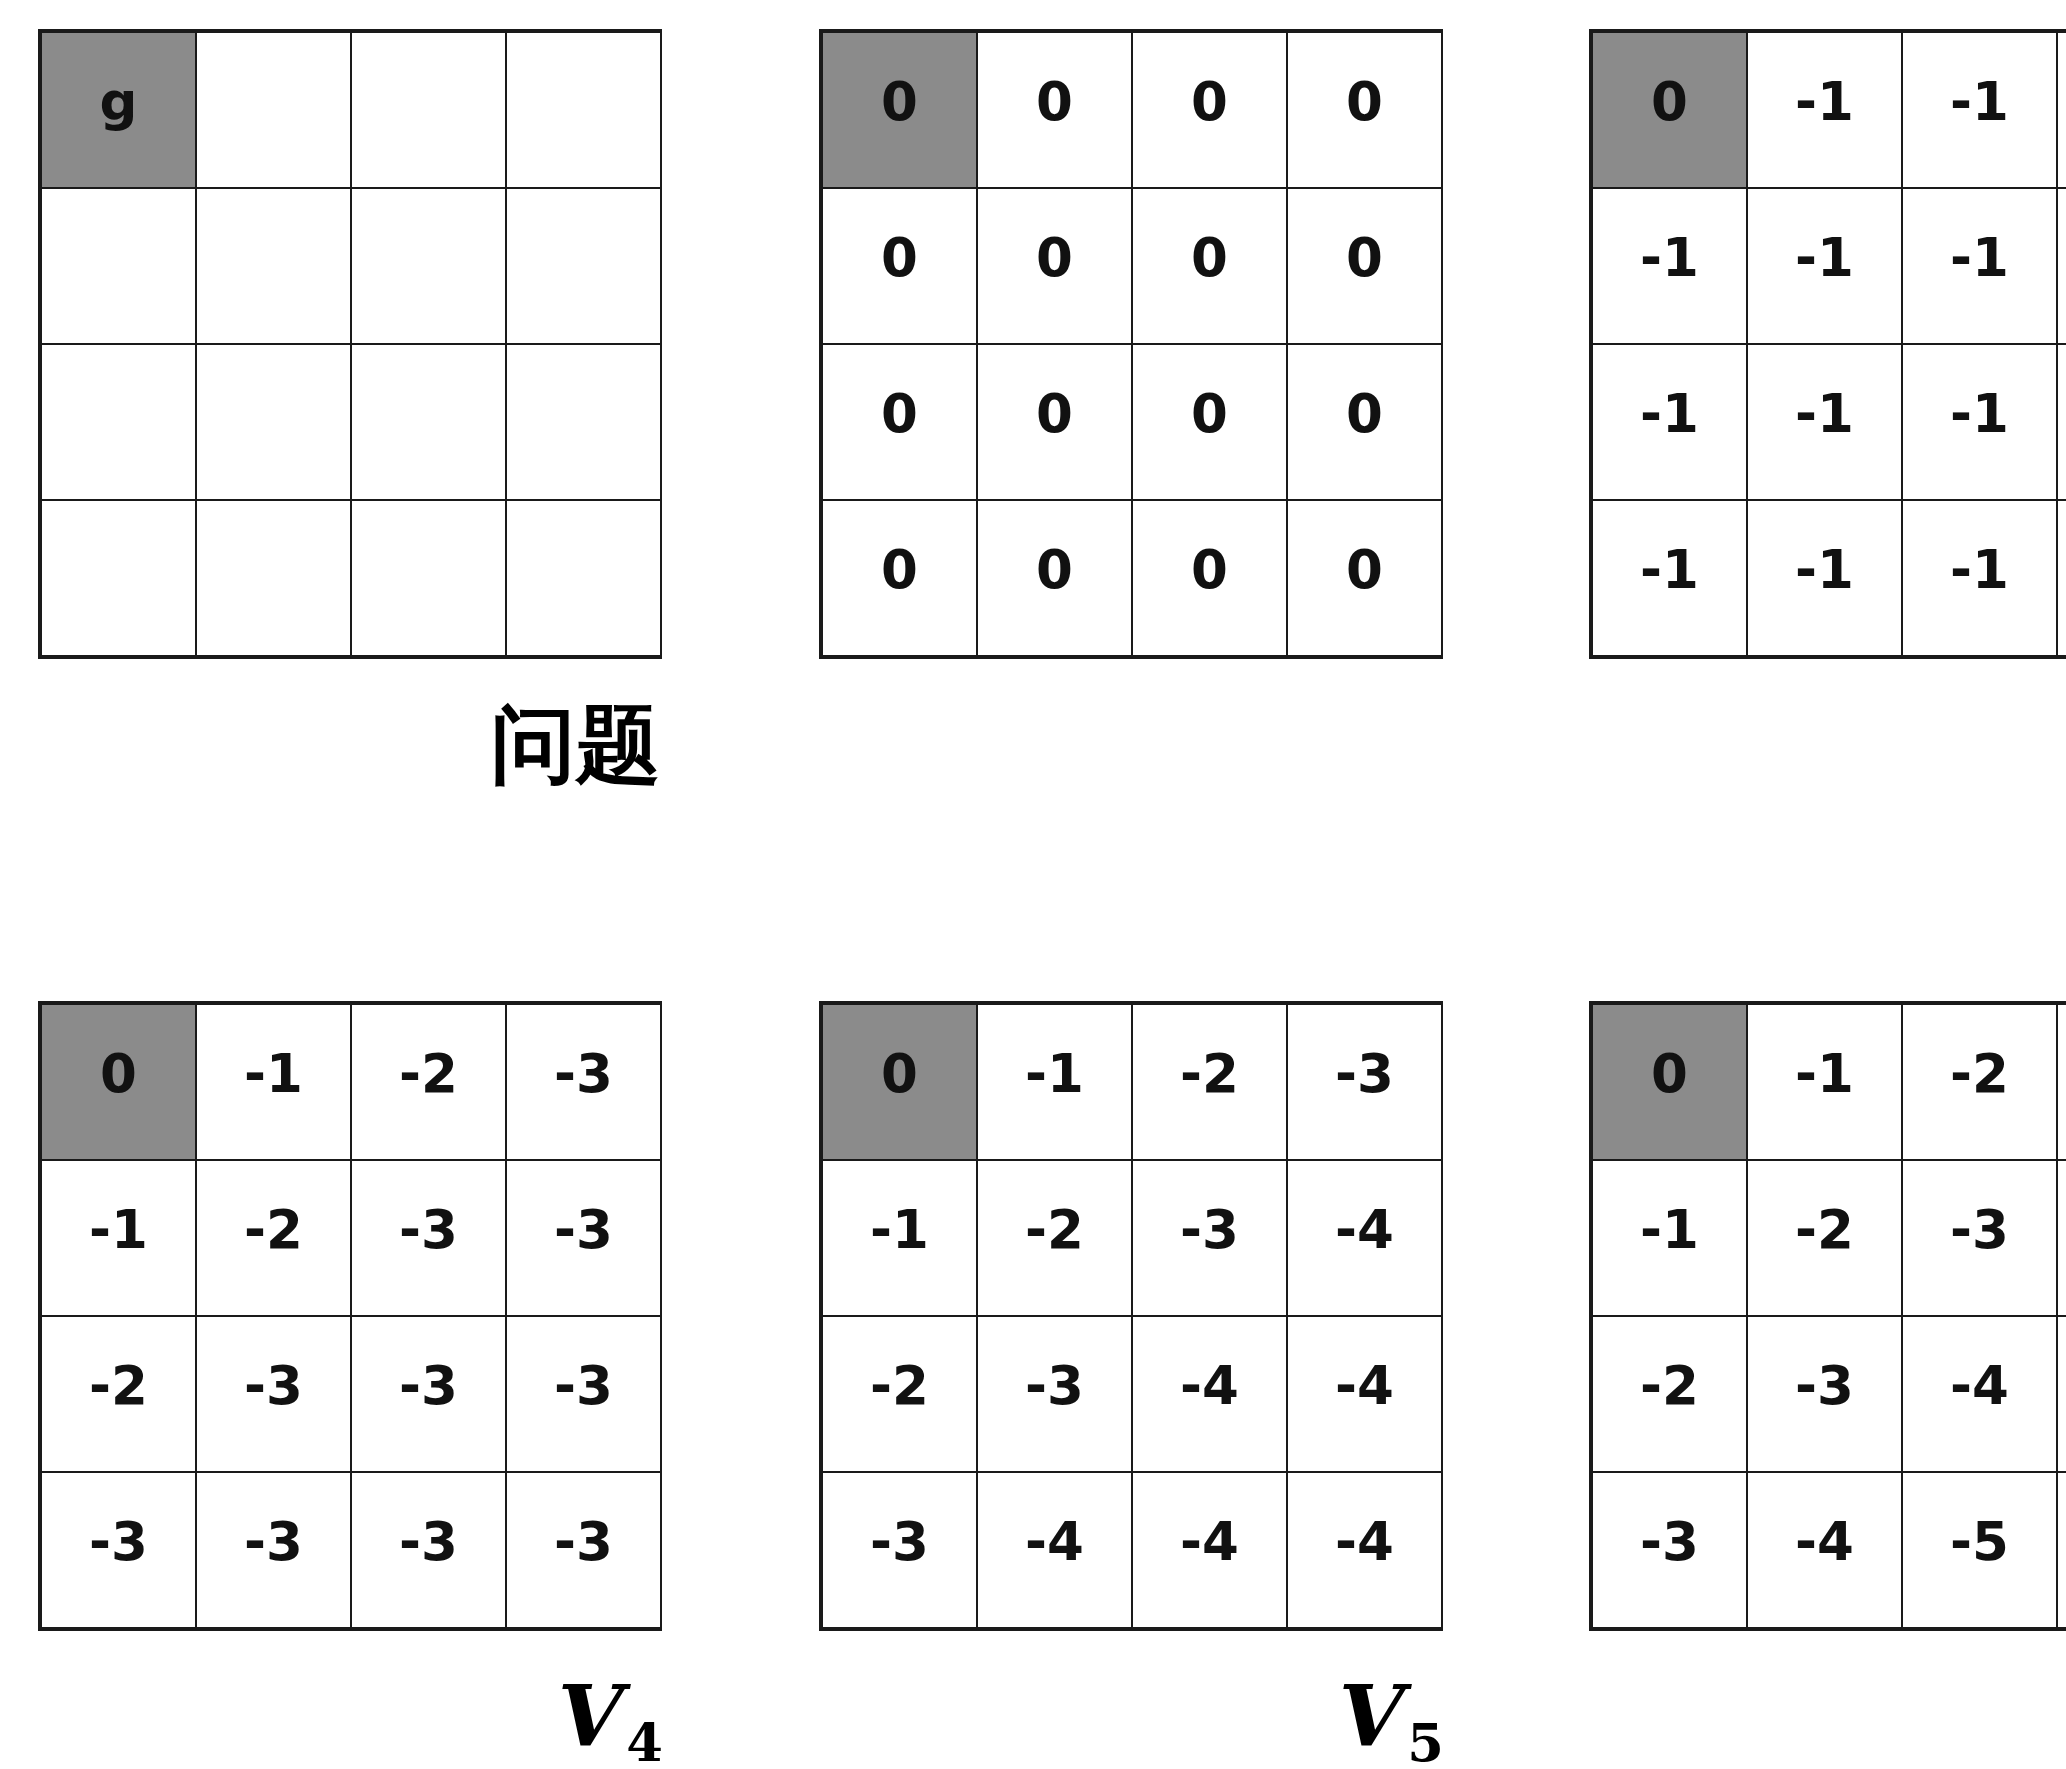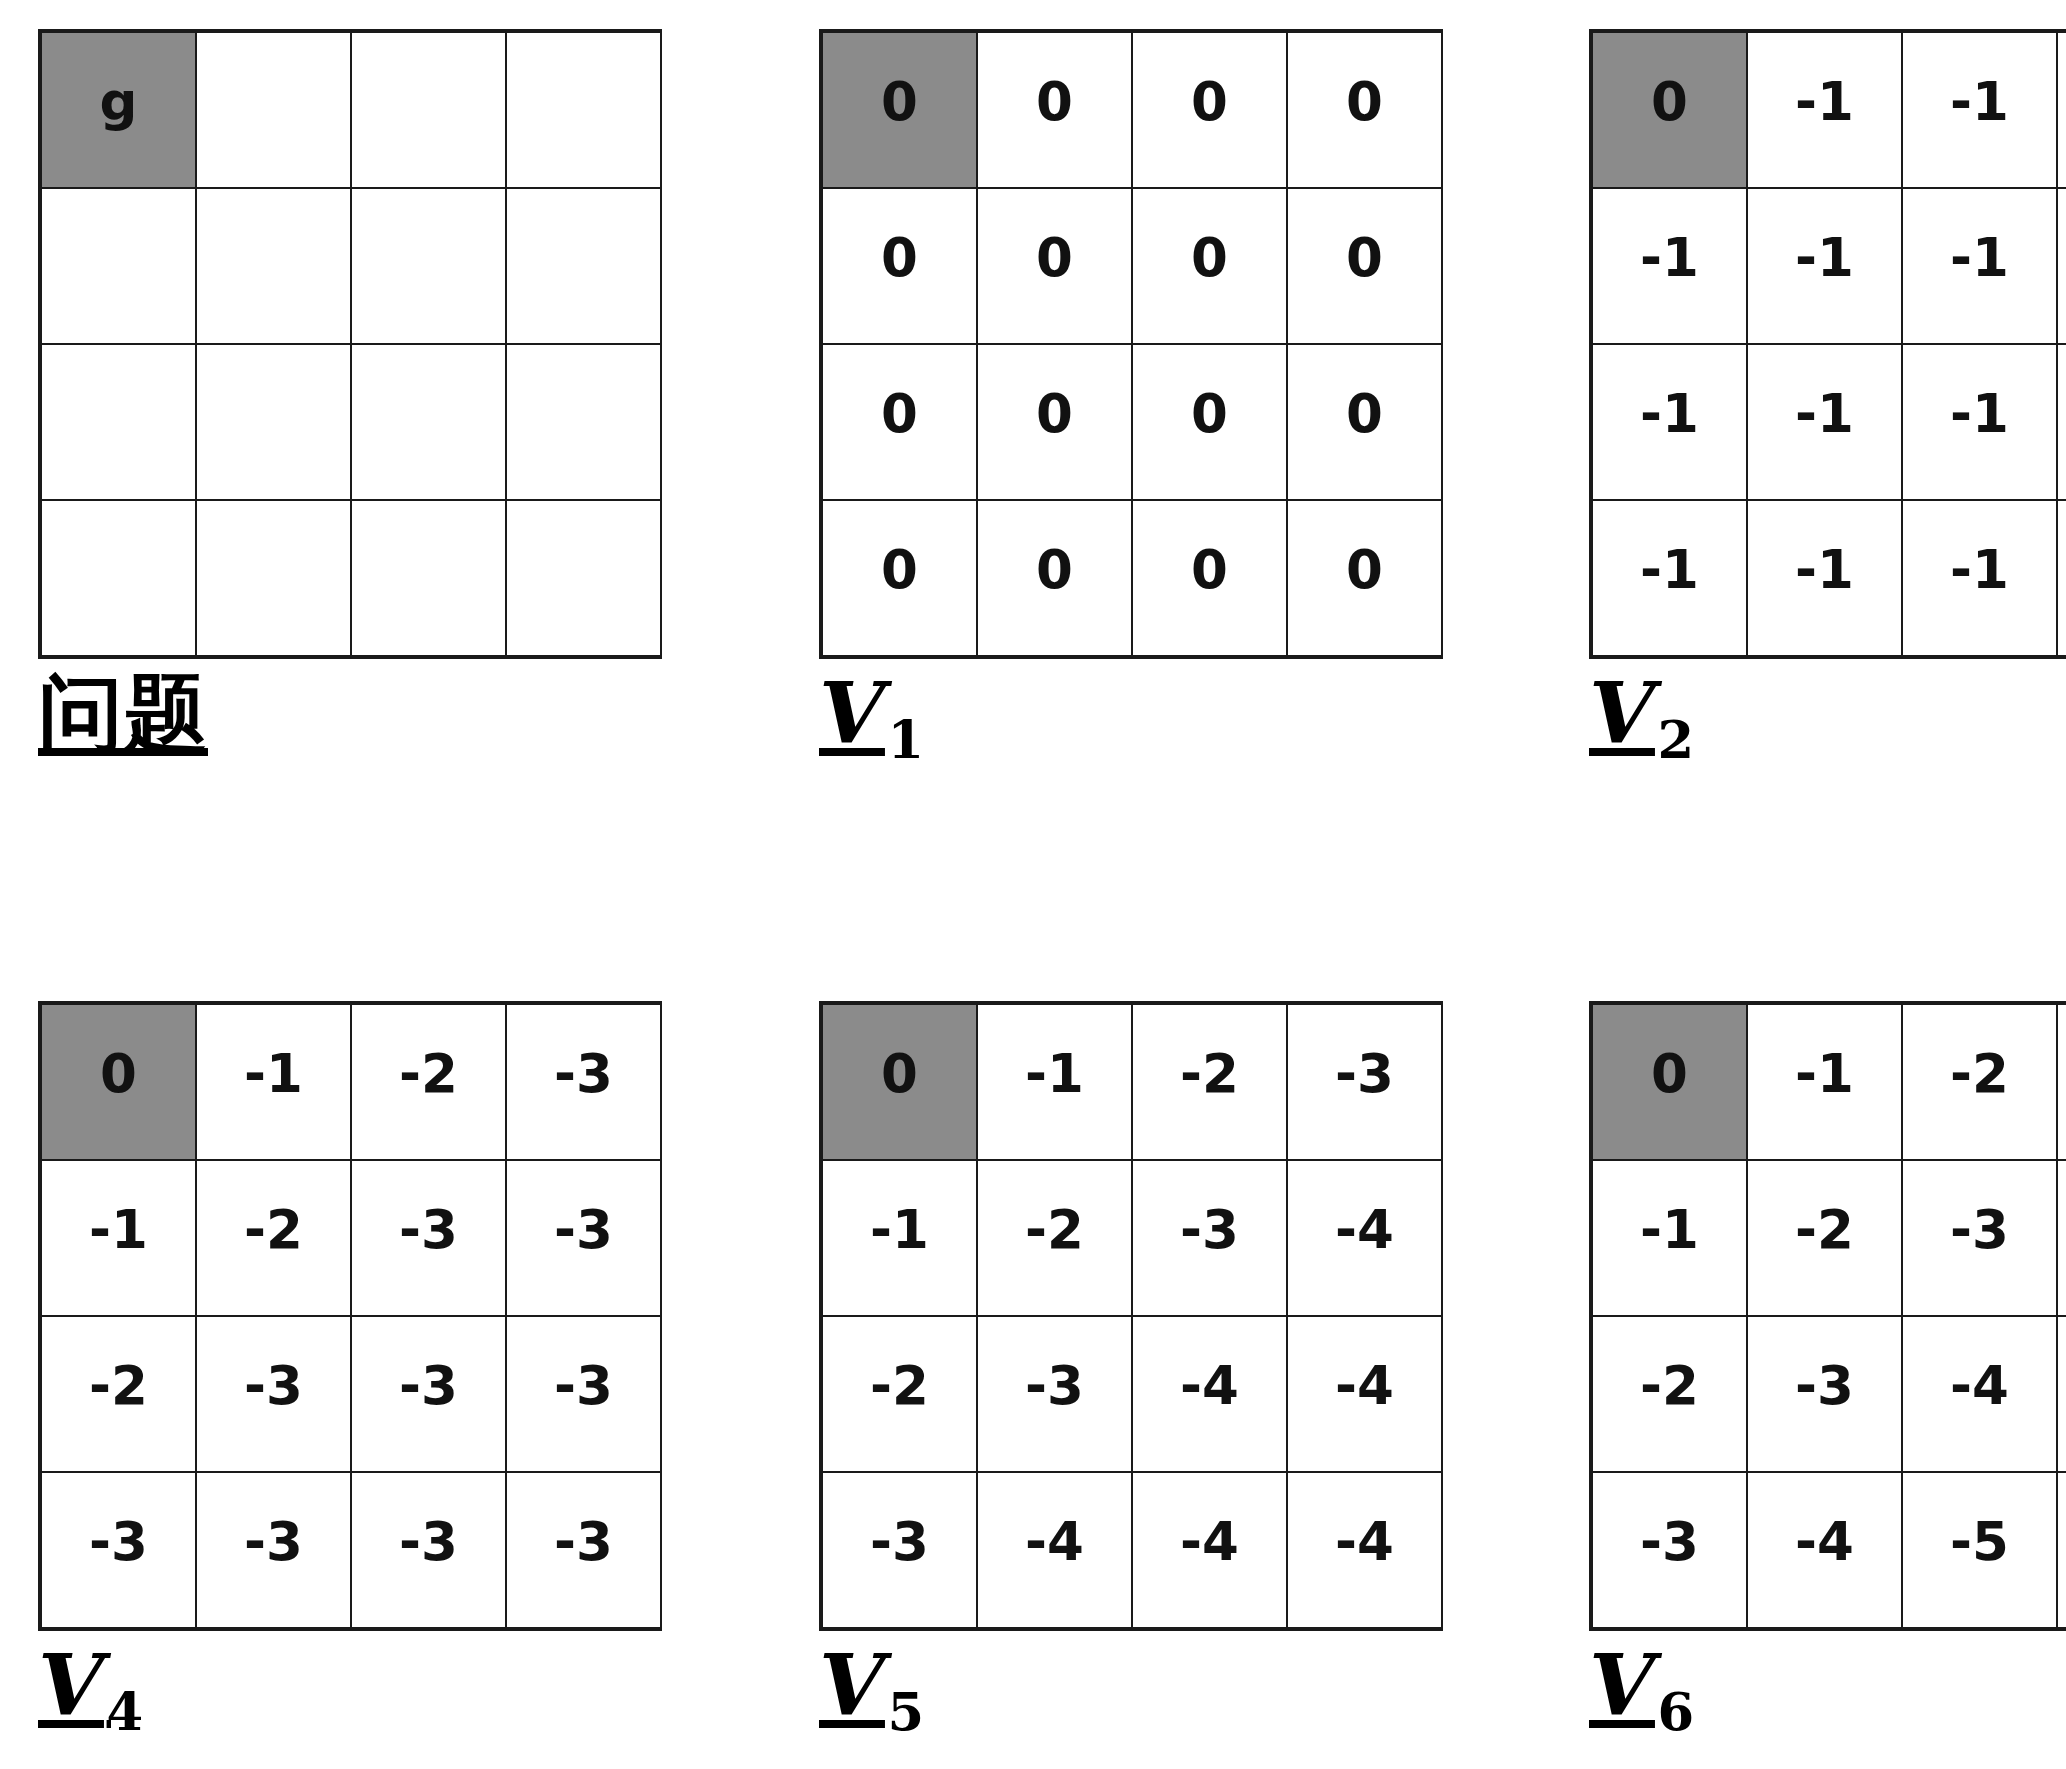--- a/index.html
+++ b/index.html
@@ -48,29 +48,28 @@
     padding-bottom: 17.4px;
     font-family: "DejaVu Sans", "Liberation Sans", sans-serif;
     font-weight: bold;
     font-size: 53px;
     color: var(--cell-text);
     background: var(--bg);
   }
   .cell.highlight { background: var(--highlight); }
 
   figcaption.caption {
-    margin-top: 7px;
+    margin-top: 38px;
     width: 625px;
-    text-align: left;
+    text-align: right;
     font-weight: bold;
     font-size: 85px;
     line-height: 95px;
     color: var(--label-text);
     font-family: "DejaVu Serif", "Liberation Serif", serif;
-    text-decoration: underline;
   }
   .cap-base {
     font-family: "DejaVu Serif", "Liberation Serif", serif;
     font-style: italic;
     font-weight: bold;
   }
   .caption.cjk .cap-base { font-style: normal; }
   .cap-sub {
     font-family: "DejaVu Serif", "Liberation Serif", serif;
     font-style: normal;
@@ -119,21 +118,20 @@
         <div class="cell">0</div>
         <div class="cell">0</div>
         <div class="cell">0</div>
         <div class="cell">0</div>
         <div class="cell">0</div>
         <div class="cell">0</div>
         <div class="cell">0</div>
         <div class="cell">0</div>
         <div class="cell">0</div>
       </div>
-    <figcaption class="caption"><span class="cap-base">V</span><sub class="cap-sub">1</sub></figcaption>
   </figure>
 
   <figure class="grid-figure pos2">
     <div class="grid">
         <div class="cell highlight">0</div>
         <div class="cell">-1</div>
         <div class="cell">-1</div>
         <div class="cell">-1</div>
         <div class="cell">-1</div>
         <div class="cell">-1</div>

